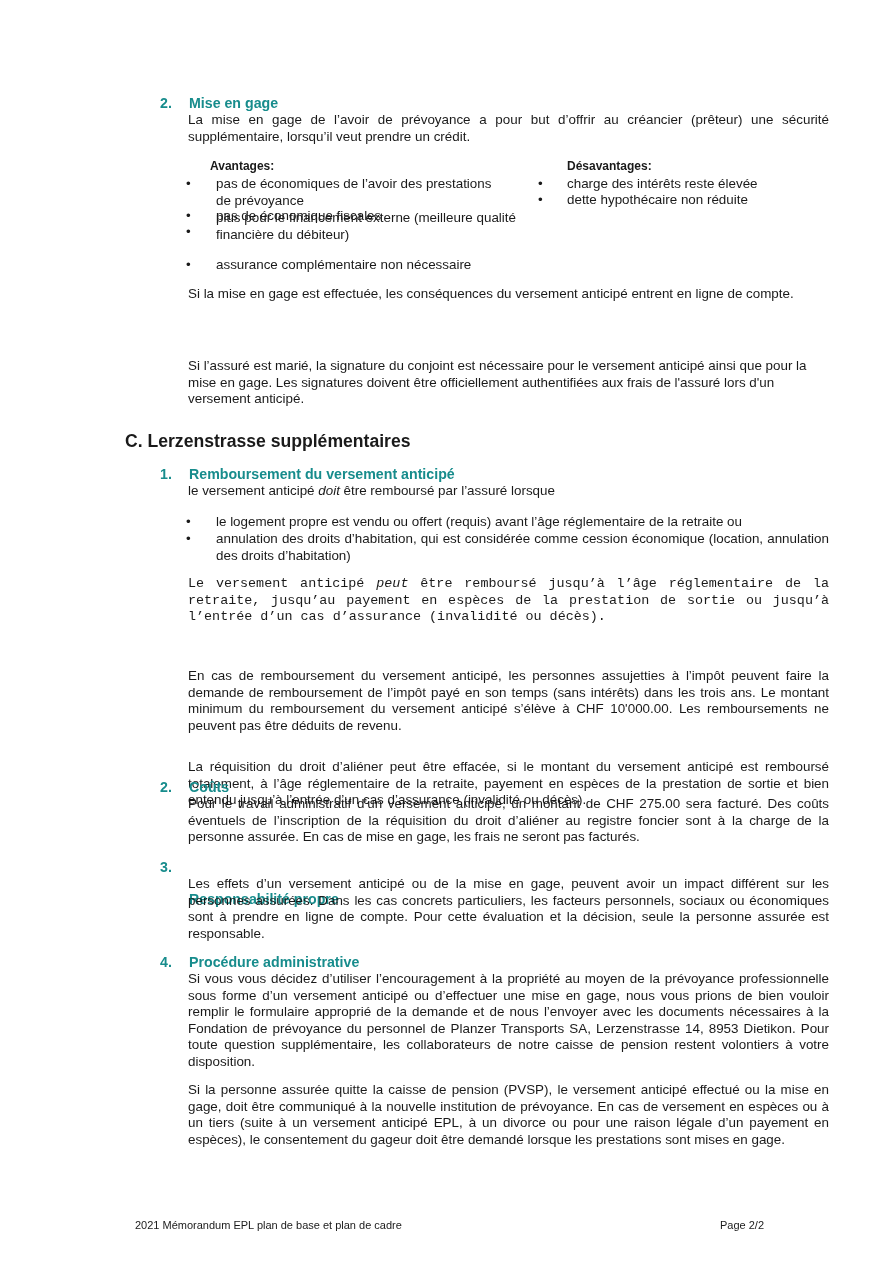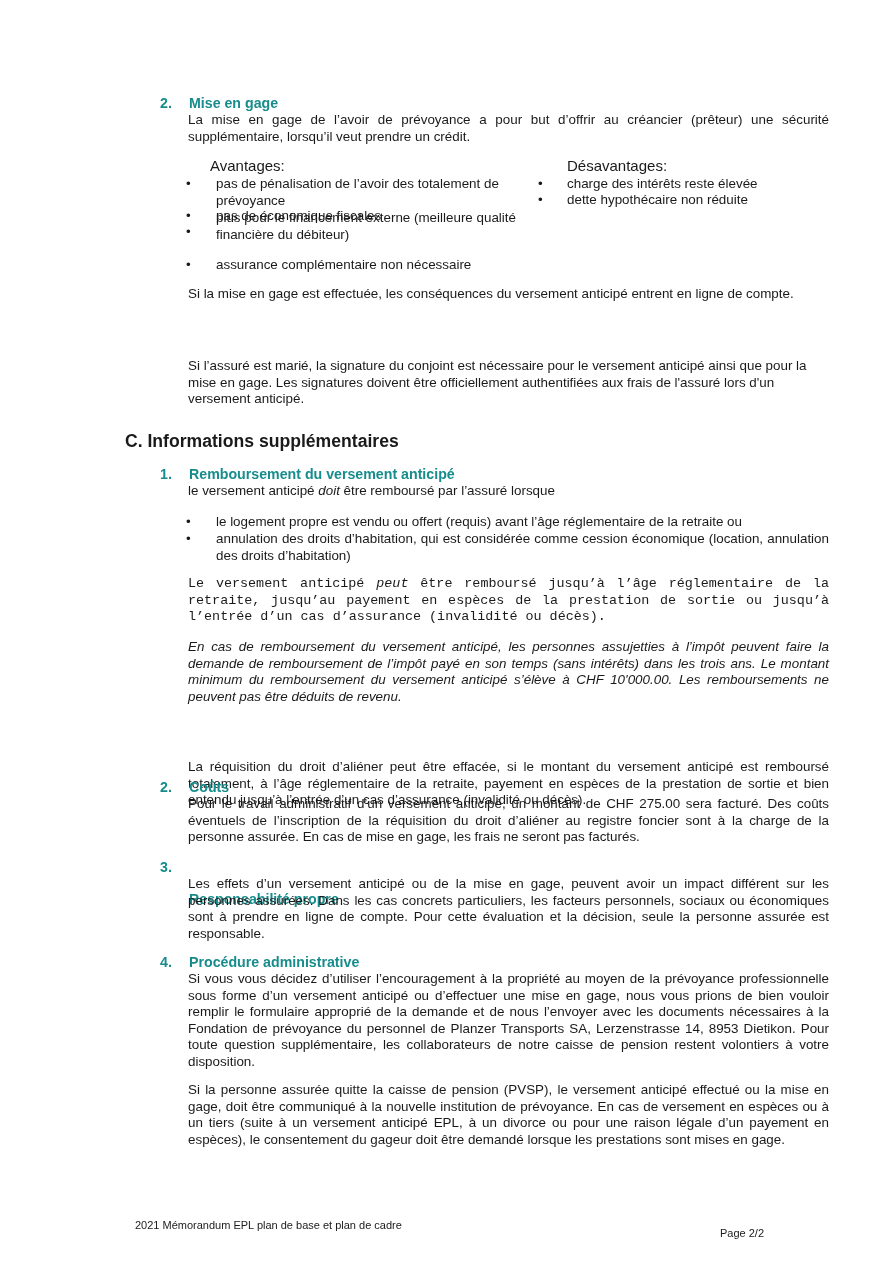--- a/index.html
+++ b/index.html
@@ -4,72 +4,72 @@
 <style>
   html, body { margin: 0; padding: 0; background: #ffffff; }
   body { width: 892px; height: 1262px; position: relative; overflow: hidden;
          font-family: "Liberation Sans", sans-serif; color: #1a1a1a; font-size: 13.4px; line-height: 16.6px; }
   .abs { position: absolute; }
   .teal { color: #178c8c; font-weight: bold; font-size: 14.2px; }
   .para { position: absolute; left: 188px; width: 641px; text-align: justify; }
   .para.left { text-align: left; }
   .bullet { position: absolute; left: 186px; width: 8px; }
   .btext { position: absolute; left: 216px; }
-  .subhead { font-weight: normal; font-size: 15px; }
+  .subhead { font-weight: bold; font-size: 12px; }
   .heading-c { font-weight: bold; font-size: 17.6px; }
   .footer { font-size: 11px; }
 </style>
 </head>
 <body>
 
 <div class="abs teal" style="left:160px; top:95px;">2.</div>
 <div class="abs teal" style="left:189px; top:95px;">Mise en gage</div>
 <div class="para" style="top:112px;">La mise en gage de l’avoir de prévoyance a pour but d’offrir au créancier (prêteur) une sécurité supplémentaire, lorsqu’il veut prendre un crédit.</div>
 
 <div class="abs subhead" style="left:210px; top:158px;">Avantages:</div>
 <div class="bullet abs" style="top:176px;">•</div>
-<div class="btext" style="top:176px; width:290px;">pas de pénalisation de l’avoir des totalement de prévoyance</div>
+<div class="btext" style="top:176px; width:290px;">pas de économiques de l’avoir des prestations de prévoyance</div>
 <div class="bullet abs" style="top:208px;">•</div>
 <div class="btext" style="top:208px; width:300px;">pas de économique fiscales</div>
 <div class="bullet abs" style="top:224px;">•</div>
 <div class="btext" style="top:210px; width:310px;">plus pour le financement externe (meilleure qualité financière du débiteur)</div>
 <div class="bullet abs" style="top:257px;">•</div>
 <div class="btext" style="top:257px; width:300px;">assurance complémentaire non nécessaire</div>
 
 <div class="abs subhead" style="left:567px; top:158px;">Désavantages:</div>
 <div class="abs" style="left:538px; top:176px;">•</div>
 <div class="abs" style="left:567px; top:176px; width:260px;">charge des intérêts reste élevée</div>
 <div class="abs" style="left:538px; top:192px;">•</div>
 <div class="abs" style="left:567px; top:192px; width:260px;">dette hypothécaire non réduite</div>
 
 <div class="para" style="top:286px;">Si la mise en gage est effectuée, les conséquences du versement anticipé entrent en ligne de compte.</div>
 <div class="para left" style="top:358px; width:645px;">Si l’assuré est marié, la signature du conjoint est nécessaire pour le versement anticipé ainsi que pour la mise en gage. Les signatures doivent être officiellement authentifiées aux frais de l'assuré lors d'un versement anticipé.</div>
 
-<div class="abs heading-c" style="left:125px; top:433px;">C.  Informations supplémentaires</div>
+<div class="abs heading-c" style="left:125px; top:433px;">C.  Lerzenstrasse supplémentaires</div>
 
 <div class="abs teal" style="left:160px; top:466px;">1.</div>
 <div class="abs teal" style="left:189px; top:466px;">Remboursement du versement anticipé</div>
 <div class="abs" style="left:188px; top:483px;"><span>le versement anticipé </span><i>doit</i><span> être remboursé par l’assuré lorsque</span></div>
 
 <div class="bullet abs" style="top:514px;">•</div>
 <div class="btext" style="top:514px; width:612px;">le logement propre est vendu ou offert (requis) avant l’âge réglementaire de la retraite ou</div>
 <div class="bullet abs" style="top:531px;">•</div>
 <div class="btext" style="top:531px; width:613px; text-align:justify;">annulation des droits d’habitation, qui est considérée comme cession économique (location, annulation des droits d’habitation)</div>
 
 <div class="para" style="top:576px;font-family:Liberation Mono, monospace;"><span>Le versement anticipé </span><i>peut</i><span> être remboursé jusqu’à l’âge réglementaire de la retraite, jusqu’au payement en espèces de la prestation de sortie ou jusqu’à l’entrée d’un cas d’assurance (invalidité ou décès).</span></div>
-<div class="para" style="top:639px;font-style:italic;">En cas de remboursement du versement anticipé, les personnes assujetties à l’impôt peuvent faire la demande de remboursement de l’impôt payé en son temps (sans intérêts) dans les trois ans. Le montant minimum du remboursement du versement anticipé s’élève à CHF 10'000.00. Les remboursements ne peuvent pas être déduits de revenu.</div>
+<div class="para" style="top:668px;">En cas de remboursement du versement anticipé, les personnes assujetties à l’impôt peuvent faire la demande de remboursement de l’impôt payé en son temps (sans intérêts) dans les trois ans. Le montant minimum du remboursement du versement anticipé s’élève à CHF 10'000.00. Les remboursements ne peuvent pas être déduits de revenu.</div>
 <div class="para" style="top:717px;margin-top:42px;">La réquisition du droit d’aliéner peut être effacée, si le montant du versement anticipé est remboursé totalement, à l’âge réglementaire de la retraite, payement en espèces de la prestation de sortie et bien entendu jusqu’à l’entrée d’un cas d’assurance (invalidité ou décès).</div>
 
 <div class="abs teal" style="left:160px; top:779px;">2.</div>
 <div class="abs teal" style="left:189px; top:779px;">Coûts</div>
 <div class="para" style="top:796px;">Pour le travail administratif d’un versement anticipé, un montant de CHF 275.00 sera facturé. Des coûts éventuels de l’inscription de la réquisition du droit d’aliéner au registre foncier sont à la charge de la personne assurée. En cas de mise en gage, les frais ne seront pas facturés.</div>
 
 <div class="abs teal" style="left:160px; top:859px;">3.</div>
 <div class="abs teal" style="left:189px; top:877px;margin-top:14px;">Responsabilité propre</div>
 <div class="para" style="top:876px;">Les effets d’un versement anticipé ou de la mise en gage, peuvent avoir un impact différent sur les personnes assurées. Dans les cas concrets particuliers, les facteurs personnels, sociaux ou économiques sont à prendre en ligne de compte. Pour cette évaluation et la décision, seule la personne assurée est responsable.</div>
 
 <div class="abs teal" style="left:160px; top:954px;">4.</div>
 <div class="abs teal" style="left:189px; top:954px;">Procédure administrative</div>
 <div class="para" style="top:971px;">Si vous vous décidez d’utiliser l’encouragement à la propriété au moyen de la prévoyance professionnelle sous forme d’un versement anticipé ou d’effectuer une mise en gage, nous vous prions de bien vouloir remplir le formulaire approprié de la demande et de nous l’envoyer avec les documents nécessaires à la Fondation de prévoyance du personnel de Planzer Transports SA, Lerzenstrasse 14, 8953 Dietikon. Pour toute question supplémentaire, les collaborateurs de notre caisse de pension restent volontiers à votre disposition.</div>
 <div class="para" style="top:1082px;">Si la personne assurée quitte la caisse de pension (PVSP), le versement anticipé effectué ou la mise en gage, doit être communiqué à la nouvelle institution de prévoyance. En cas de versement en espèces ou à un tiers (suite à un versement anticipé EPL, à un divorce ou pour une raison légale d’un payement en espèces), le consentement du gageur doit être demandé lorsque les prestations sont mises en gage.</div>
 
 <div class="abs footer" style="left:135px; top:1217px;">2021 Mémorandum EPL plan de base et plan de cadre</div>
-<div class="abs footer" style="left:720px; top:1217px;margin-top:8px;">Page 2/2</div>
+<div class="abs footer" style="left:720px; top:1217px;">Page 2/2</div>
 
 </body></html>

